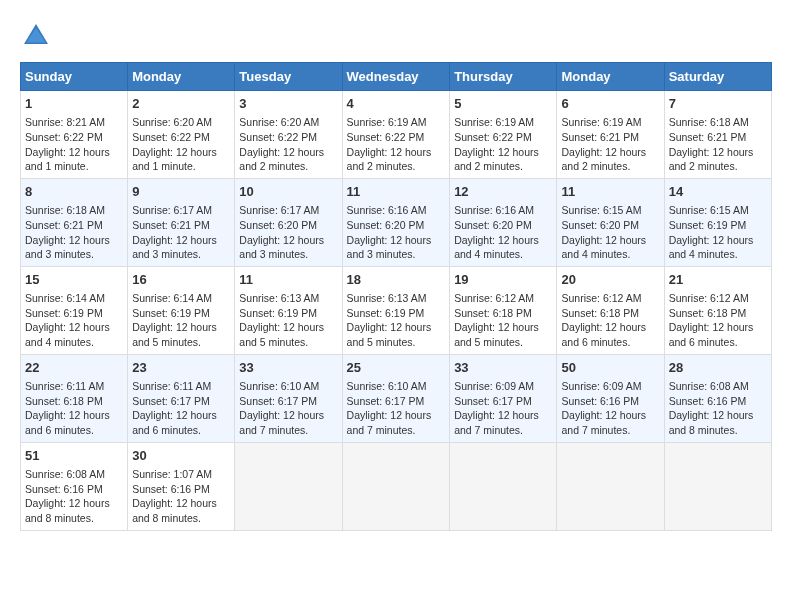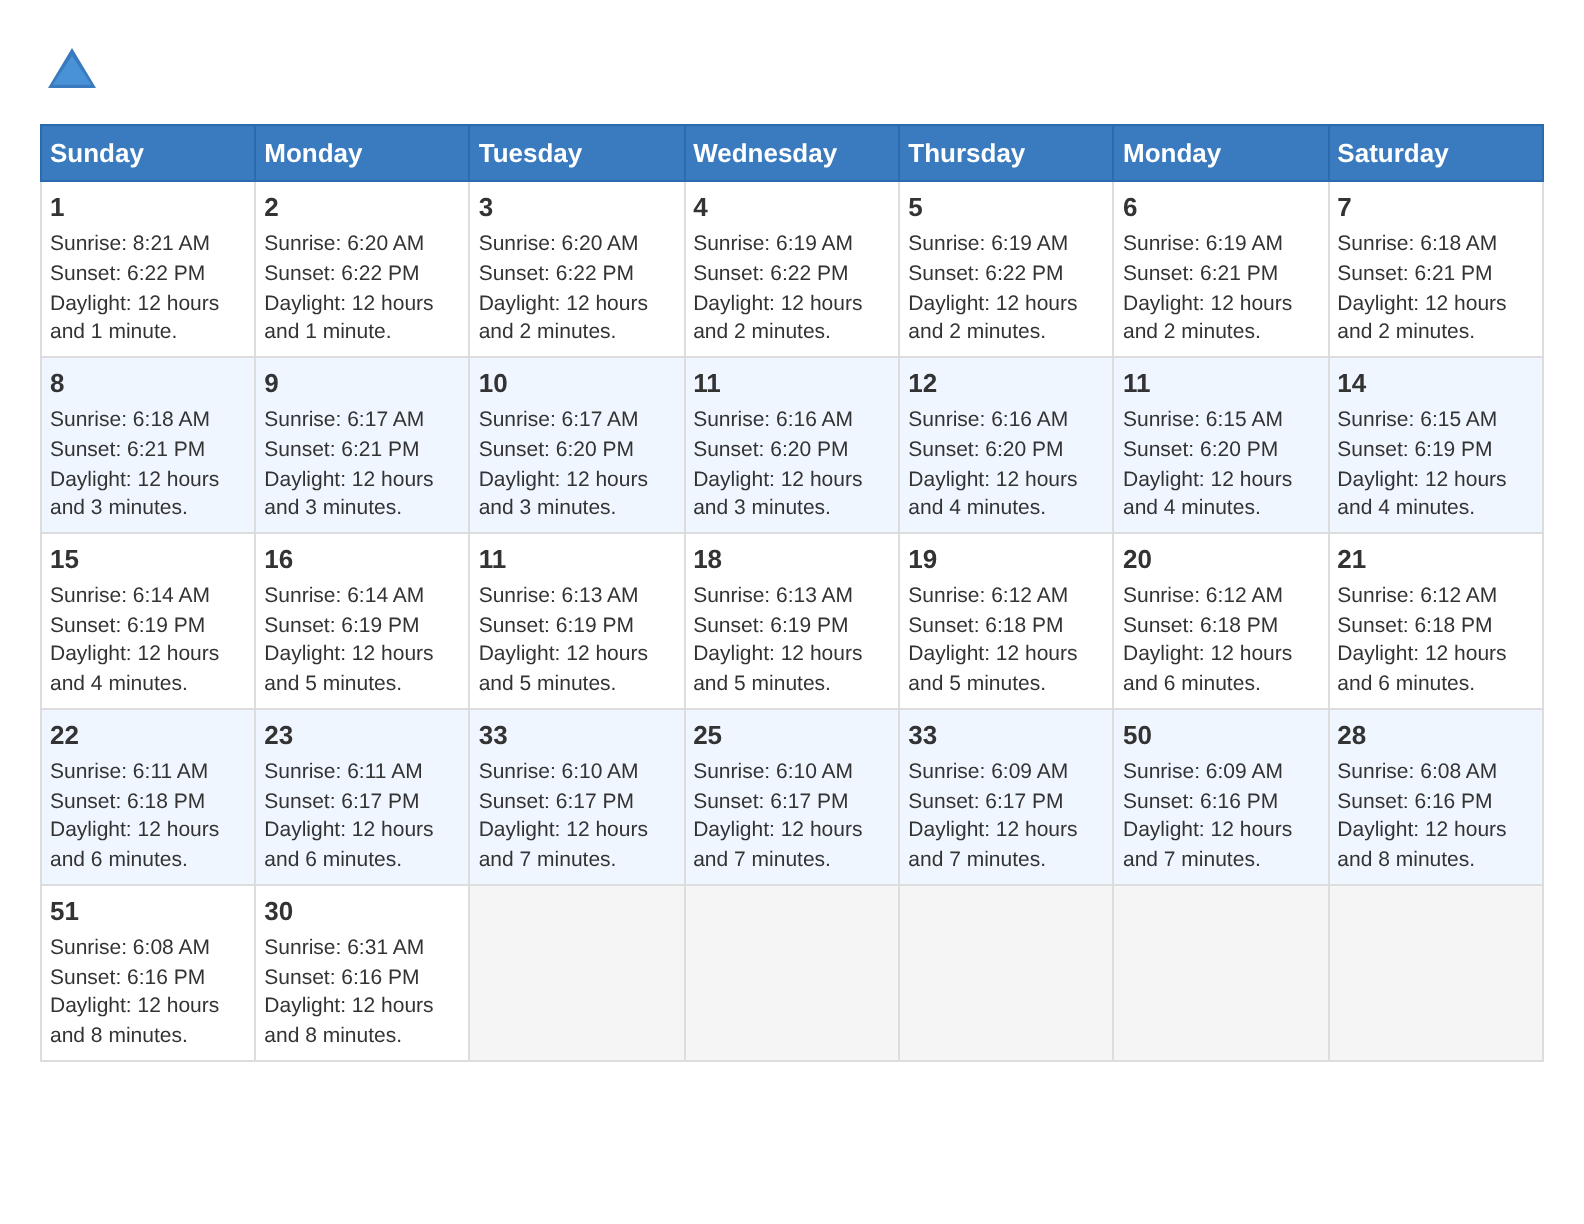--- a/index.html
+++ b/index.html
@@ -296,21 +296,21 @@
       </tr>
       <tr>
         <td>
           <span class="day-num">51</span>
           <div>Sunrise: 6:08 AM</div>
           <div>Sunset: 6:16 PM</div>
           <div>Daylight: 12 hours and 8 minutes.</div>
         </td>
         <td>
           <span class="day-num">30</span>
-          <div>Sunrise: 6:31 AM</div>
+          <div>Sunrise: 1:07 AM</div>
           <div>Sunset: 6:16 PM</div>
           <div>Daylight: 12 hours and 8 minutes.</div>
         </td>
         <td class="empty"></td>
         <td class="empty"></td>
         <td class="empty"></td>
         <td class="empty"></td>
         <td class="empty"></td>
       </tr>
     </tbody>

